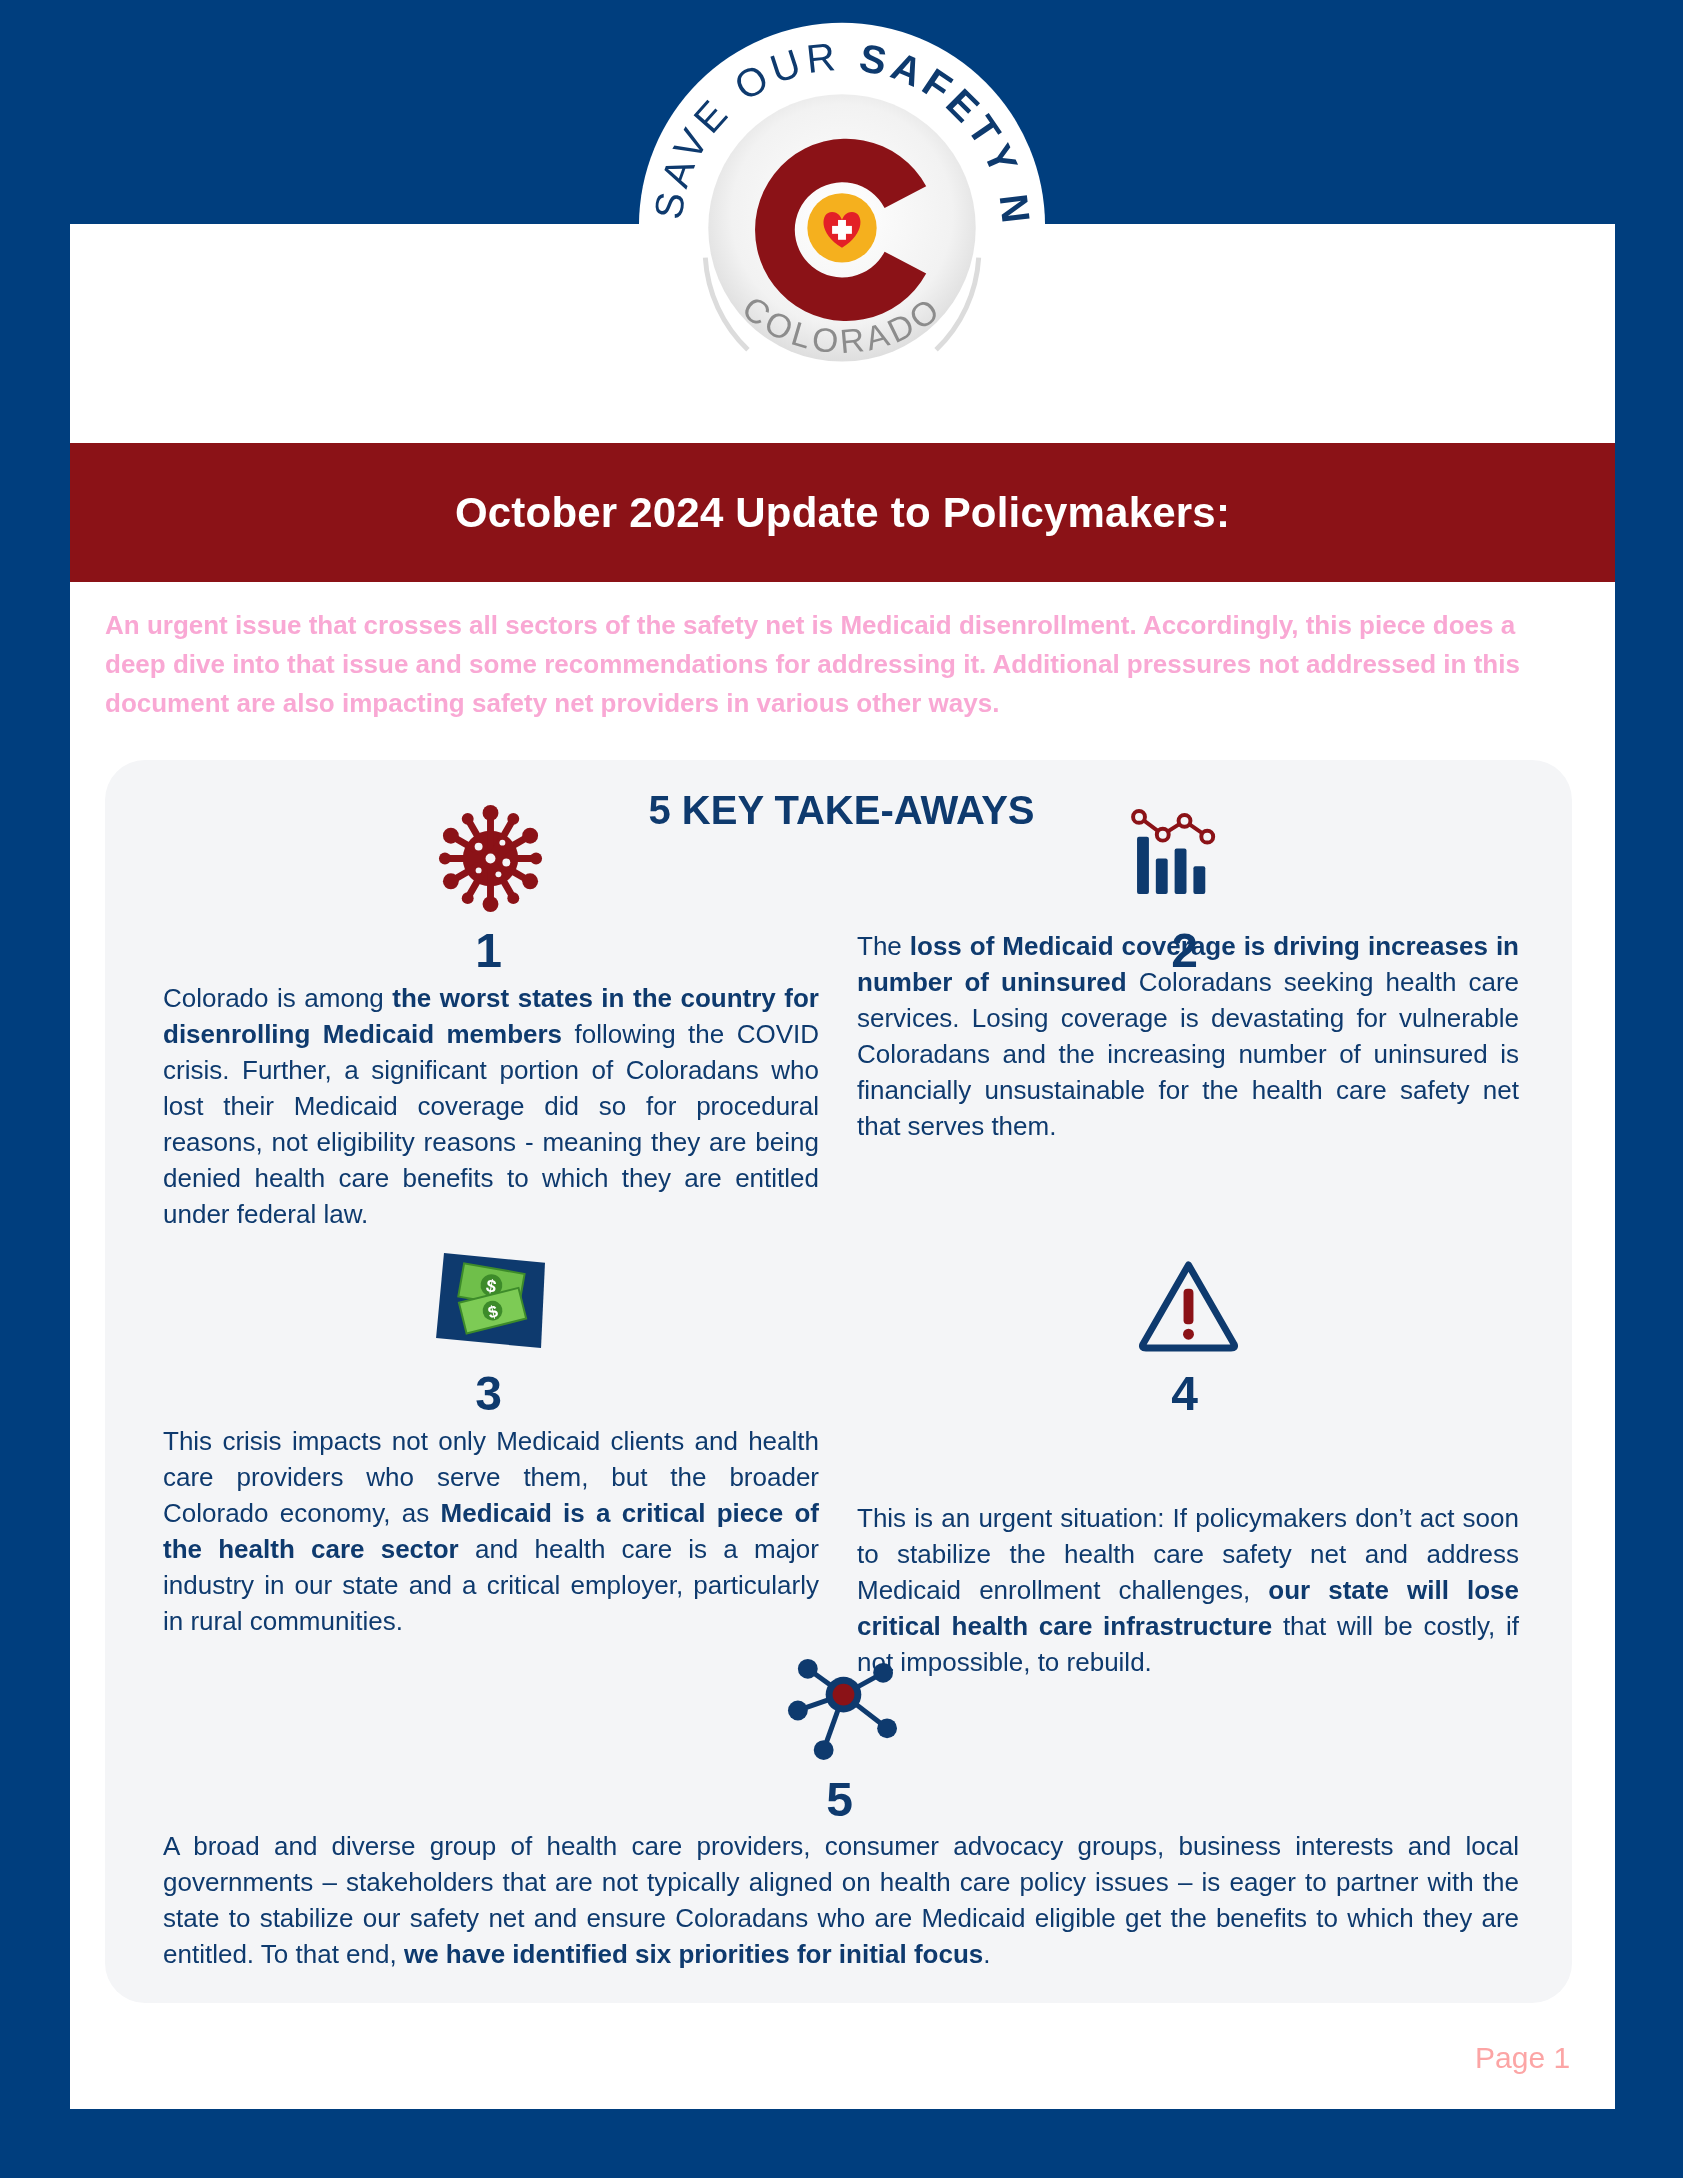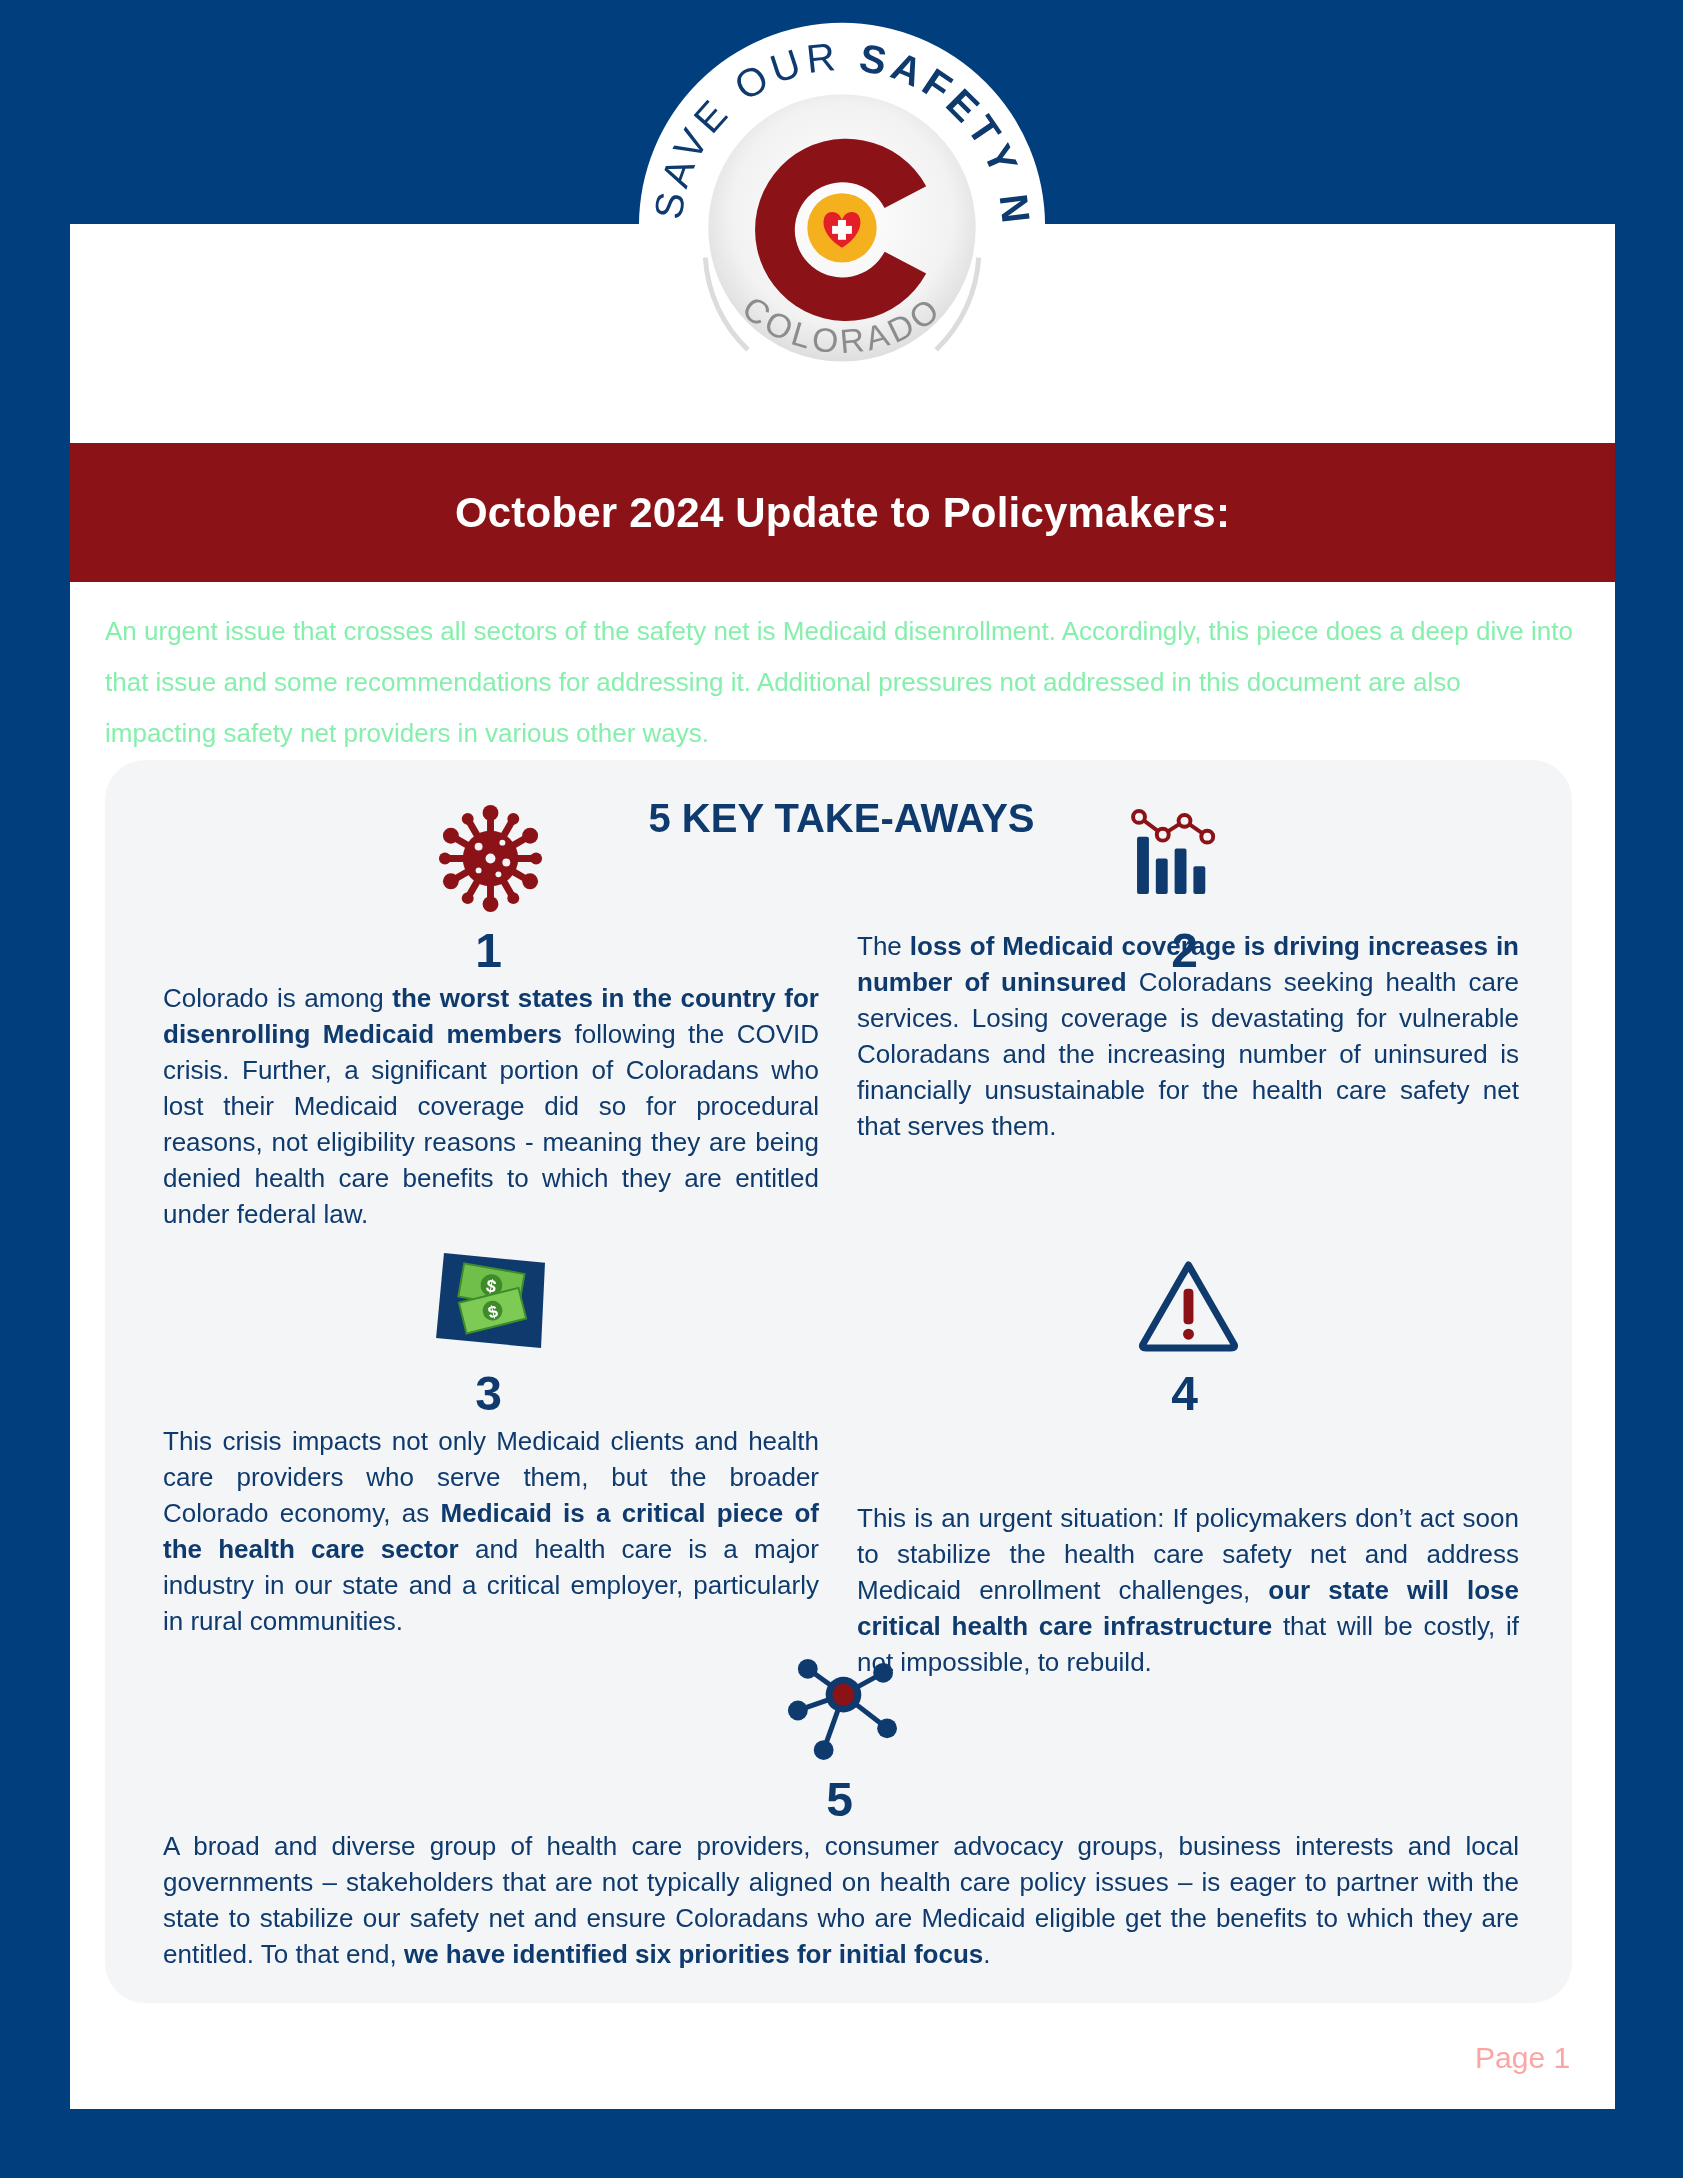--- a/index.html
+++ b/index.html
@@ -3,23 +3,23 @@
 <meta charset="utf-8">
 <style>
   html,body{margin:0;padding:0;}
   body{width:1683px;height:2178px;background:#003E7E;position:relative;overflow:hidden;
        font-family:"Liberation Sans","DejaVu Sans",sans-serif;color:#0E3A6E;}
   .panel{position:absolute;left:70px;top:224px;width:1545px;height:1885px;background:#ffffff;}
   .logo{position:absolute;left:624px;top:8px;width:436px;height:416px;}
   .banner{position:absolute;left:70px;top:443px;width:1545px;height:139px;background:#8B1217;
           display:flex;flex-direction:row;align-items:center;justify-content:center;}
   .banner div{color:#fff;font-weight:bold;font-size:42px;line-height:61px;letter-spacing:0.2px;}
-  .intro{position:absolute;left:105px;top:606px;width:1471px;font-size:26px;line-height:51px;color:#86efac;}
+  .intro{position:absolute;left:105px;top:606px;width:1471px;font-size:26px;line-height:39px;color:#f9a8d4;font-weight:bold;}
   .box{position:absolute;left:105px;top:760px;width:1467px;height:1243px;background:#F4F5F7;border-radius:40px;}
-  .box-title{position:absolute;left:0;width:1683px;top:788px;text-align:center;font-weight:bold;font-size:40px;color:#0E3A6E;margin-top:8px;}
+  .box-title{position:absolute;left:0;width:1683px;top:788px;text-align:center;font-weight:bold;font-size:40px;color:#0E3A6E;}
   .num{position:absolute;font-weight:bold;font-size:48px;color:#0E3A6E;text-align:center;width:79px;}
   .txt{position:absolute;font-size:26px;line-height:36px;color:#0E3A6E;text-align:justify;}
   .txt b{font-weight:bold;}
   .icon{position:absolute;}
   .pagenum{position:absolute;left:1475px;top:2041px;font-size:30px;color:#fca5a5;}
 </style>
 </head>
 <body>
 
 <div class="panel"></div>

